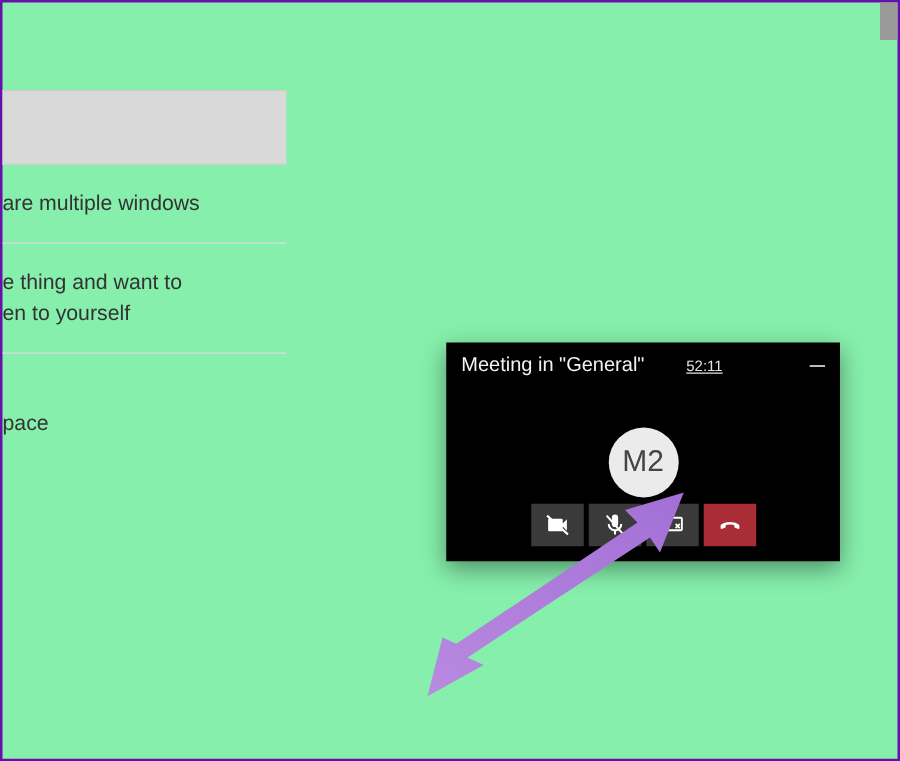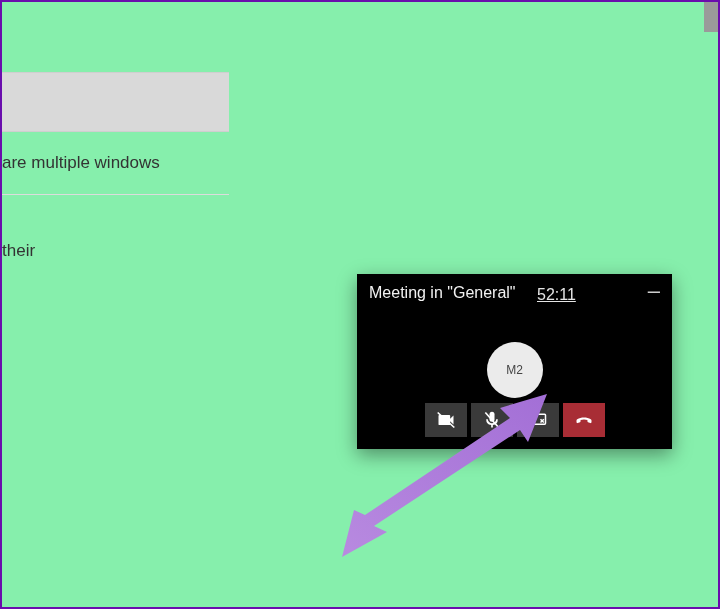--- a/index.html
+++ b/index.html
@@ -49,44 +49,44 @@
     }
     .pip-title {
       position: absolute;
       left: 12px; top: 10px;
       color: #f2f2f2;
       font-size: 16px;
       font-weight: 500;
     }
     .pip-time {
       position: absolute;
-      left: 180px; top: 12px;
+      left: 192px; top: 12px;
       color: #e5e5e5;
-      font-size: 16px;
+      font-size: 12px;
       text-decoration: underline;
     }
     .pip-min {
       position: absolute;
       right: 12px; top: 6px;
       color: #ccc;
       font-size: 22px;
       line-height: 1;
       cursor: pointer;
     }
     .avatar {
       position: absolute;
       left: 50%; top: 68px;
       transform: translateX(-50%);
       width: 56px; height: 56px;
       border-radius: 50%;
       background: #ebebeb;
       display: flex;
       align-items: center; justify-content: center;
       color: #444;
-      font-size: 12px;
+      font-size: 24px;
       font-family: "Segoe UI", sans-serif;
     }
     .controls {
       position: absolute;
       left: 50%; bottom: 12px;
       transform: translateX(-50%);
       display: flex;
       gap: 4px;
     }
     .ctrl {
@@ -115,25 +115,29 @@
 
   <div class="scrollbar-thumb"></div>
 
   <div class="left-col">
     <div class="table-head"></div>
 
     <div class="row">
       <span>are multiple windows</span>
     </div>
 
+    <div class="row">
+      <span>e thing and want to</span><br>
+      <span>en to yourself</span>
+    </div>
 
 
     <div class="row last">
       <br>
-      <span>their</span>
+      <span>pace</span>
     </div>
   </div>
 
   <div class="pip">
     <div class="pip-title">Meeting in "General"</div>
     <div class="pip-time">52:11</div>
     <div class="pip-min">–</div>
 
     <div class="avatar">
       <span>M2</span>

